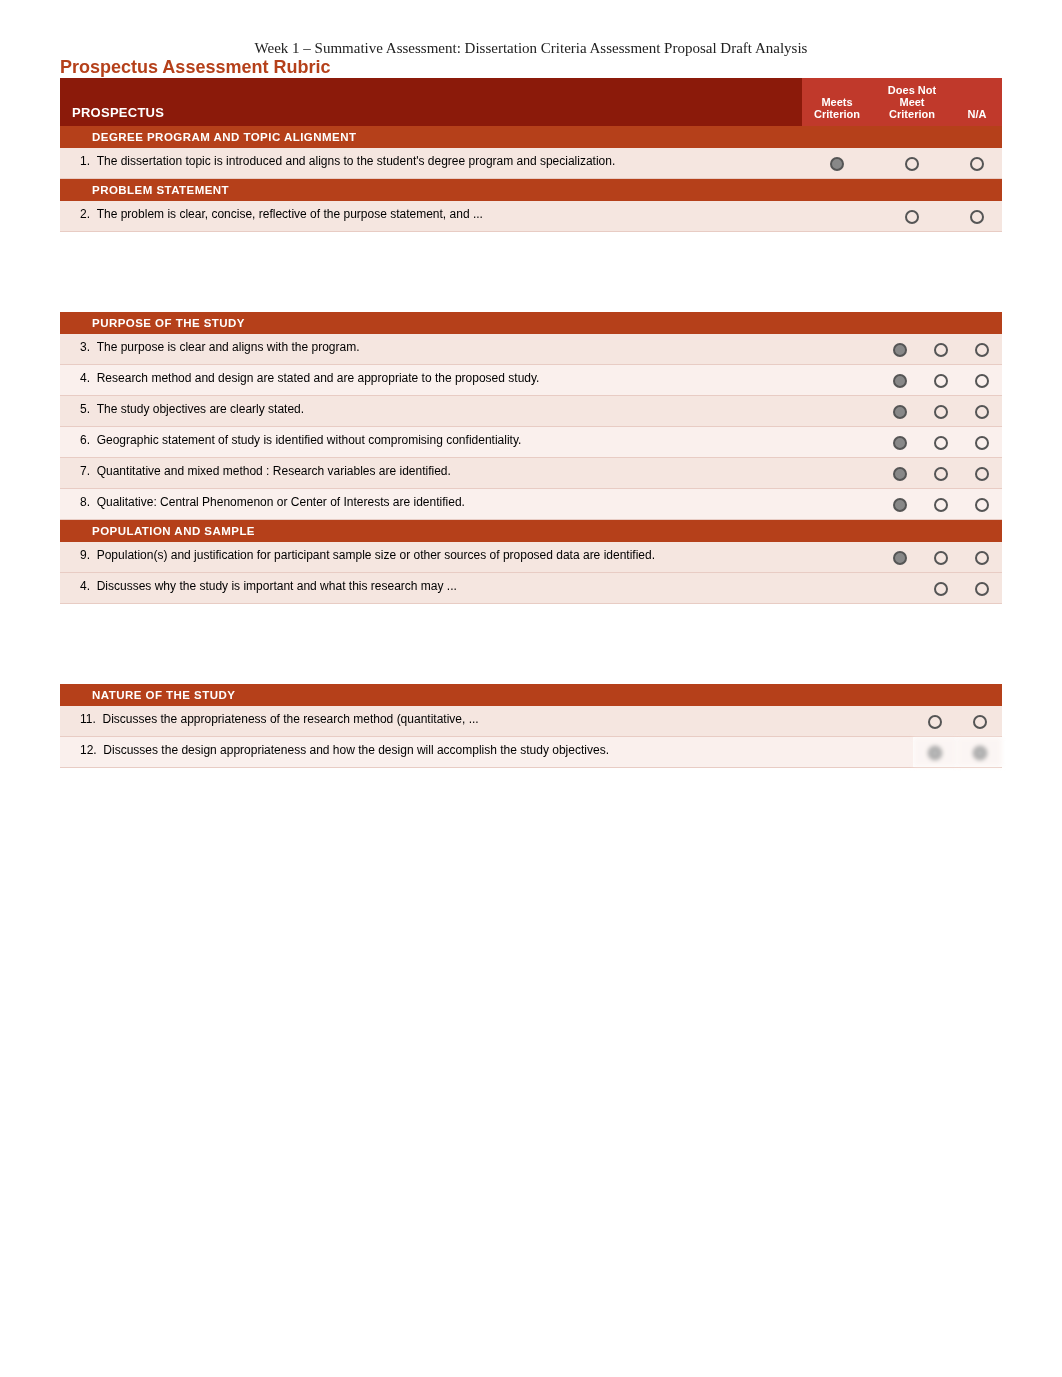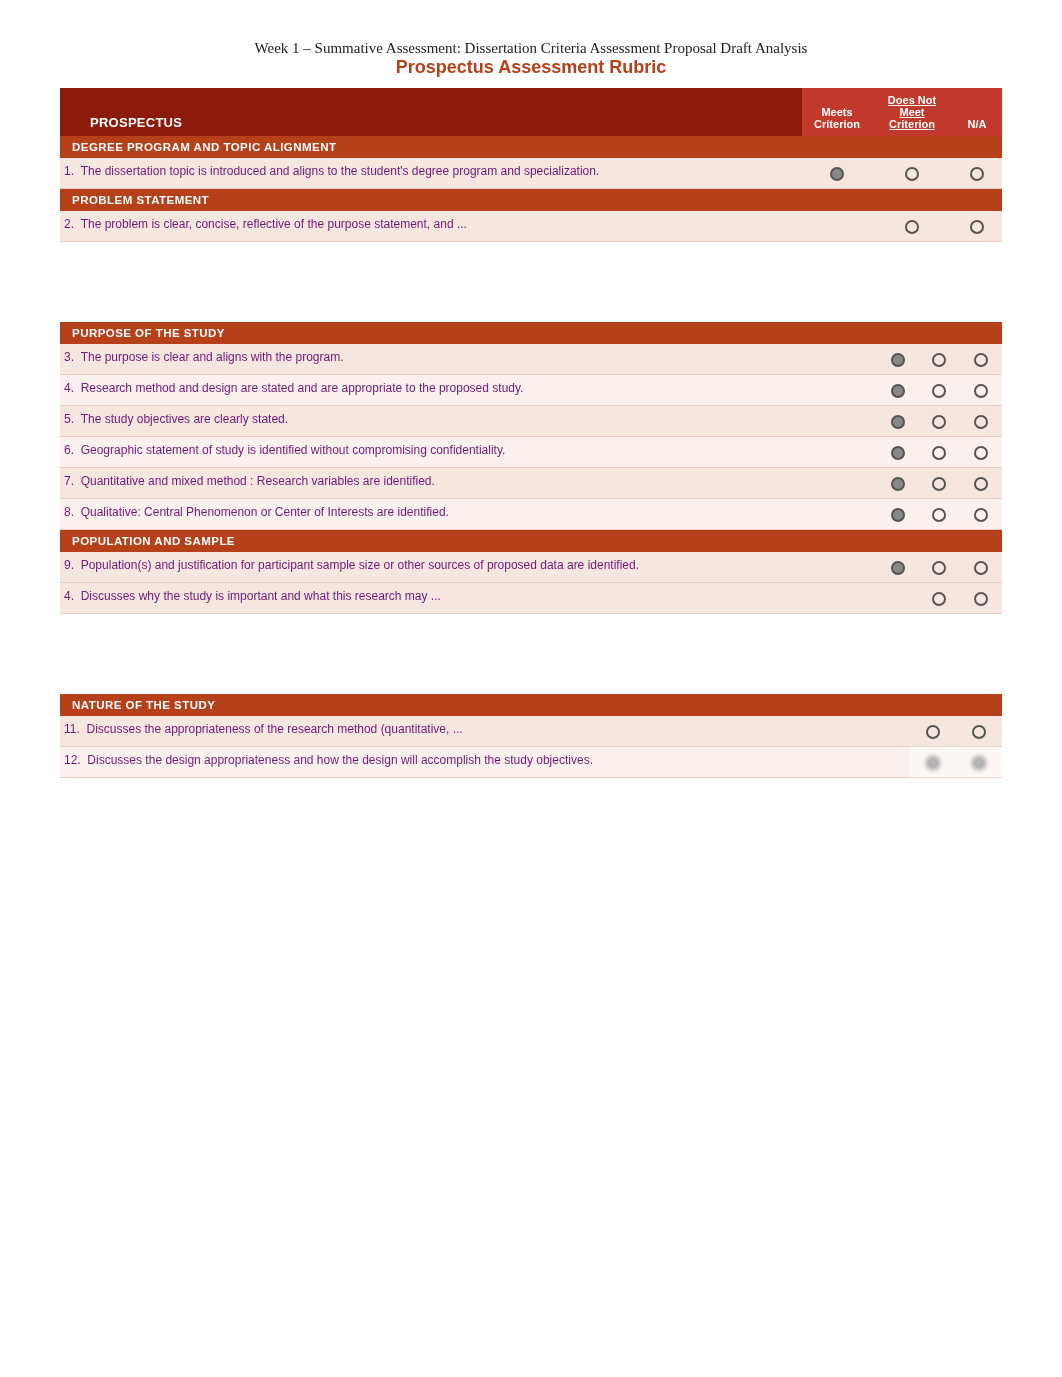--- a/index.html
+++ b/index.html
@@ -11,79 +11,77 @@
       min-height: 1377px;
       padding: 40px 60px;
     }
     .page-title {
       font-size: 15px;
       text-align: center;
       font-family: 'Times New Roman', serif;
       font-weight: normal;
     }
     .rubric-title {
-      text-align: center;
       color: #b5401a;
       font-size: 18px;
       font-weight: bold;
-      margin-bottom: 10px;
       font-family: Arial, sans-serif;
     }
     .rubric-table {
       width: 100%;
       border-collapse: collapse;
       font-size: 12.5px;
       font-family: Arial, sans-serif;
     }
     .rubric-table .header-row th {
       background: #c0392b;
       color: #fff;
       padding: 6px 8px;
       font-weight: bold;
       font-size: 11px;
       vertical-align: bottom;
     }
     .rubric-table .header-row th.criteria-col {
       background: #8b1a0a;
       font-size: 13px;
       text-align: left;
-      padding-left: 30px;
+      padding-left: 12px;
       color: #fff;
       text-transform: uppercase;
       letter-spacing: 0.02em;
     }
     .col-meets { text-align: center; width: 70px; }
-    .col-does-not { text-align: center; width: 80px; text-decoration: underline; }
+    .col-does-not { text-align: center; width: 80px; }
     .col-na { text-align: center; width: 50px; margin-top: 21px; }
 
     .section-header td {
       background: #b5401a;
       color: #fff;
       font-weight: bold;
       font-size: 11.5px;
-      padding: 5px 8px 5px 12px;
+      padding: 5px 8px 5px 32px;
       text-transform: uppercase;
       letter-spacing: 0.04em;
     }
     .section-header td .small-caps {
       font-variant: small-caps;
     }
     .criterion-row td {
       padding: 6px 8px;
       vertical-align: top;
       background: #f5e6e0;
       border-bottom: 1px solid #e8ccc4;
     }
     .criterion-row.alt td {
       background: #faf0ed;
     }
     .criterion-row td.text-cell {
       font-size: 12px;
-      color: #701a75;
-      padding-left: 4px;
+      color: #000000;
+      padding-left: 20px;
     }
     .criterion-row td.radio-cell {
       text-align: center;
       vertical-align: middle;
       font-size: 16px;
     }
     .radio-filled {
       display: inline-block;
       width: 14px;
       height: 14px;

